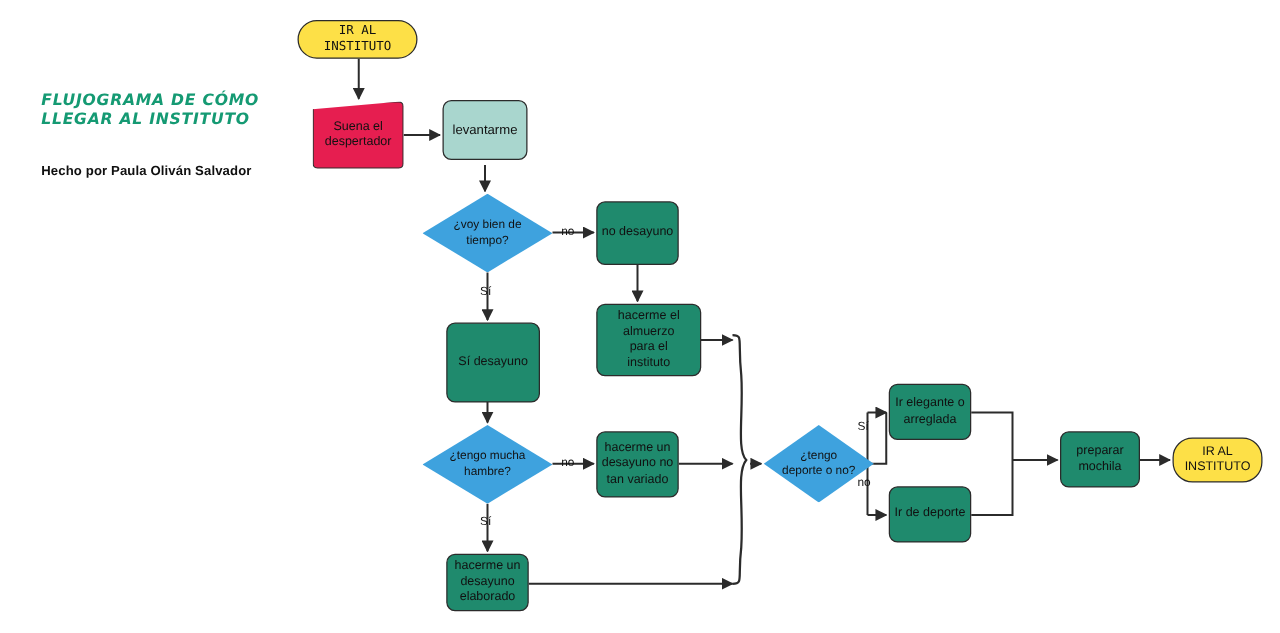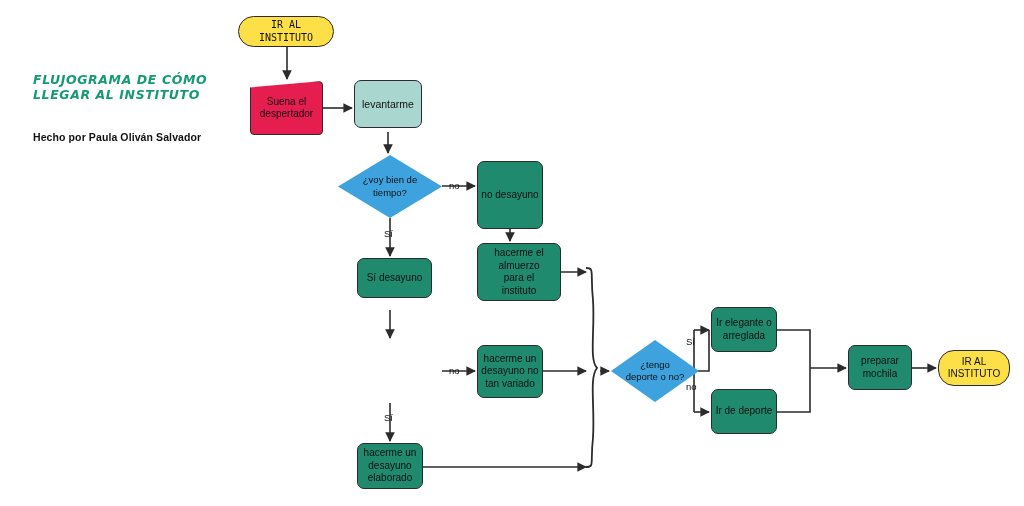--- a/index.html
+++ b/index.html
@@ -211,32 +211,36 @@
 
   <div class="node n-pale" style="left:354px;top:80px;width:68px;height:48px;">
     <span>levantarme</span>
   </div>
 
   <div class="node n-dec" style="left:338px;top:155px;width:104px;height:63px;">
     <div class="dia"></div>
     <span>¿voy bien de<br>tiempo?</span>
   </div>
 
-  <div class="node n-proc" style="left:477px;top:161px;width:66px;height:68px;">
+  <div class="node n-proc" style="left:477px;top:161px;width:66px;height:51px;">
     <span>no desayuno</span>
   </div>
 
   <div class="node n-proc" style="left:477px;top:243px;width:84px;height:58px;">
     <span>hacerme el<br>almuerzo<br>para el<br>instituto</span>
   </div>
 
-  <div class="node n-proc" style="left:357px;top:258px;width:75px;height:40px;">
+  <div class="node n-proc" style="left:357px;top:258px;width:75px;height:64px;">
     <span>Sí desayuno</span>
   </div>
 
+  <div class="node n-dec" style="left:338px;top:340px;width:104px;height:63px;">
+    <div class="dia"></div>
+    <span>¿tengo mucha<br>hambre?</span>
+  </div>
 
   <div class="node n-proc" style="left:477px;top:345px;width:66px;height:53px;">
     <span>hacerme un<br>desayuno no<br>tan variado</span>
   </div>
 
   <div class="node n-proc" style="left:357px;top:443px;width:66px;height:46px;">
     <span>hacerme un<br>desayuno<br>elaborado</span>
   </div>
 
   <div class="node n-dec" style="left:611px;top:340px;width:88px;height:62px;">

